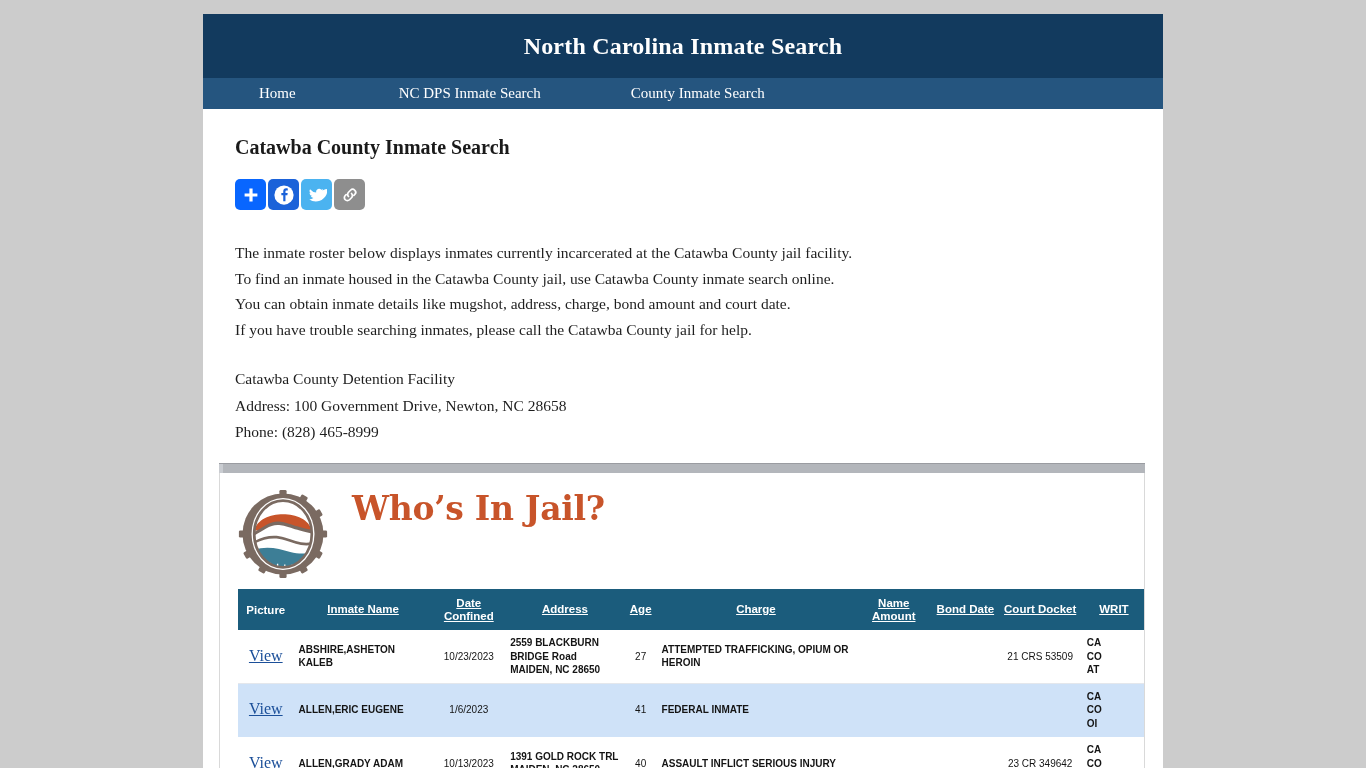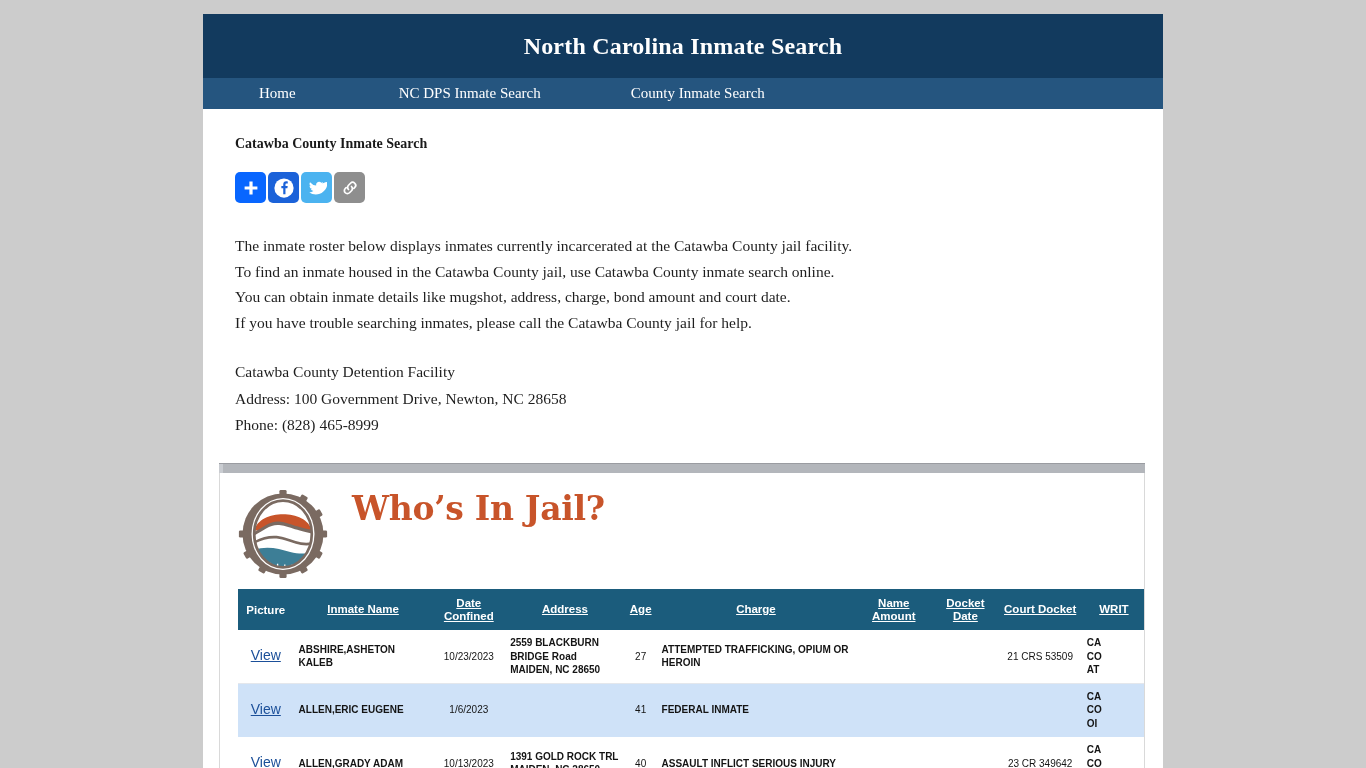--- a/index.html
+++ b/index.html
@@ -57,21 +57,21 @@
   .nav-item.second { margin-left: 75px; }
   .nav-item.third { margin-left: 62px; }
 
   
   .content {
     padding: 0 18px;
     background: #fff;
   }
   .page-title {
     margin: 27px 0 0 14px;
-    font-size: 14px;
+    font-size: 20px;
     font-weight: bold;
     color: #1a1a1a;
     font-family: "Liberation Serif", serif;
   }
 
   
   .share-row {
     margin: 20px 0 0 14px;
     display: flex;
     gap: 2px;
@@ -194,23 +194,23 @@
   td.c-addr { width: 112px; font-weight: bold; }
   td.c-age  { width: 26px; text-align: center; }
   td.c-charge { width: 186px; font-weight: bold; }
   td.c-bond { width: 72px; text-align: right; }
   td.c-cdate { width: 62px; text-align: center; }
   td.c-docket { width: 78px; text-align: center; }
   td.c-writ { width: 60px; font-weight: bold; white-space: nowrap; }
   .view-link {
     color: #1b4f99;
     text-decoration: underline;
-    font-size: 14px;
+    font-size: 16px;
     cursor: pointer;
-    font-family: Liberation Sans, sans-serif;
+    font-family: Liberation Serif, serif;
   }
   th.h-picture { width: 52px; }
   th.h-name { width: 130px; }
   th.h-date { width: 68px; }
   th.h-addr { width: 112px; }
   th.h-age { width: 26px; }
   th.h-charge { width: 186px; }
   th.h-bond { width: 72px; }
   th.h-cdate { width: 62px; }
   th.h-docket { width: 78px; }
@@ -371,21 +371,21 @@
           <th class="h-age">
             <span class="hl">Age</span>
           </th>
           <th class="h-charge">
             <span class="hl">Charge</span>
           </th>
           <th class="h-bond">
             <span class="hl">Name Amount</span>
           </th>
           <th class="h-cdate">
-            <span class="hl">Docket Date</span>
+            <span class="hl">Bond Date</span>
           </th>
           <th class="h-docket">
             <span class="hl">Court Docket</span>
           </th>
           <th class="h-writ">
             <span class="hl">WRIT</span>
           </th>
         </tr>
       </thead>
       <tbody>

